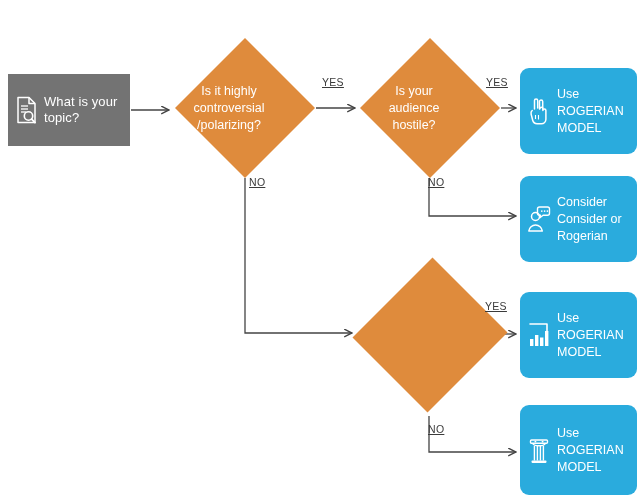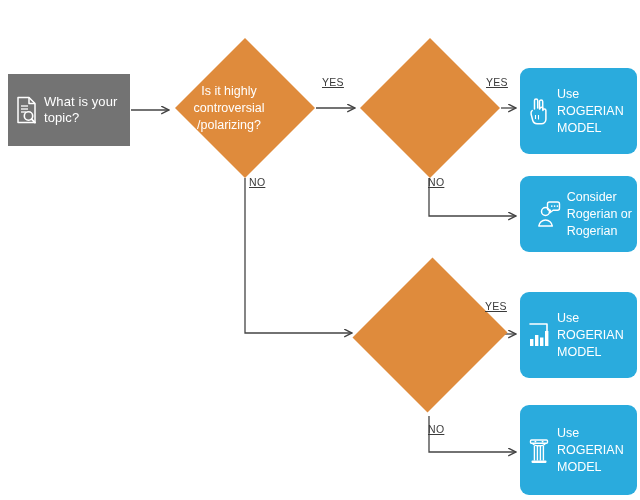--- a/index.html
+++ b/index.html
@@ -117,21 +117,21 @@
     height: 30px;
     margin-right: 5px;
   }
   .outcome-box .node-text {
     color: #ffffff;
     font-size: 12.5px;
     line-height: 17px;
   }
 
   #box-rogerian   { left: 520px; top: 68px;  height: 86px; }
-  #box-consider   { left: 520px; top: 176px; height: 76px; justify-content: flex-end; }
+  #box-consider   { left: 520px; top: 176px; height: 86px; }
   #box-toulmin    { left: 520px; top: 292px; height: 86px; }
   #box-classical  { left: 520px; top: 405px; height: 90px; }
 
   
   .edge-label {
     position: absolute;
     color: #3b3b3b;
     font-size: 10.5px;
     letter-spacing: 0.3px;
     white-space: nowrap;
@@ -190,20 +190,25 @@
     <span class="dshape"></span>
     <span class="dlabel">
       <span>Is it highly</span><br>
       <span>controversial</span><br>
       <span>/polarizing?</span>
     </span>
   </div>
 
   <div class="diamond" id="diamond-hostile">
     <span class="dshape"></span>
+    <span class="dlabel">
+      <span>Is your</span><br>
+      <span>audience</span><br>
+      <span>hostile?</span>
+    </span>
   </div>
 
   <div class="diamond" id="diamond-complex">
     <span class="dshape"></span>
   </div>
 
   <div class="outcome-box" id="box-rogerian">
     <span class="node-icon">
       <svg viewBox="0 0 26 30" width="26" height="30">
         <path d="M8.5,13 V4.5 a1.6,1.6 0 0,1 3.2,0 V12" fill="none" stroke="#ffffff" stroke-width="1.5" stroke-linecap="round"></path>
@@ -229,21 +234,21 @@
         <path d="M2.8,27 a6.8,6.8 0 0,1 13.5,0 z" fill="none" stroke="#ffffff" stroke-width="1.5" stroke-linejoin="round"></path>
         <path d="M13.5,3 h8 a2,2 0 0,1 2,2 v4.2 a2,2 0 0,1 -2,2 h-4.4 l-3.2,2.6 0.5,-2.6
                  h-0.9 a2,2 0 0,1 -2,-2 V5 a2,2 0 0,1 2,-2 z" fill="none" stroke="#ffffff" stroke-width="1.4" stroke-linejoin="round"></path>
         <circle cx="15.8" cy="7.1" r="0.85" fill="#ffffff"></circle>
         <circle cx="18.6" cy="7.1" r="0.85" fill="#ffffff"></circle>
         <circle cx="21.4" cy="7.1" r="0.85" fill="#ffffff"></circle>
       </svg>
     </span>
     <span class="node-text">
       <span>Consider</span><br>
-      <span>Rogerian or</span><br>
+      <span>Consider or</span><br>
       <span>Rogerian</span>
     </span>
   </div>
 
   <div class="outcome-box" id="box-toulmin">
     <span class="node-icon">
       <svg viewBox="0 0 26 30" width="26" height="30">
         <path d="M4,4 h17 v17" fill="none" stroke="#ffffff" stroke-width="1.6" stroke-linecap="round" stroke-linejoin="round"></path>
         <rect x="4" y="19" width="3.4" height="7" fill="#ffffff"></rect>
         <rect x="9" y="15" width="3.4" height="11" fill="#ffffff"></rect>

